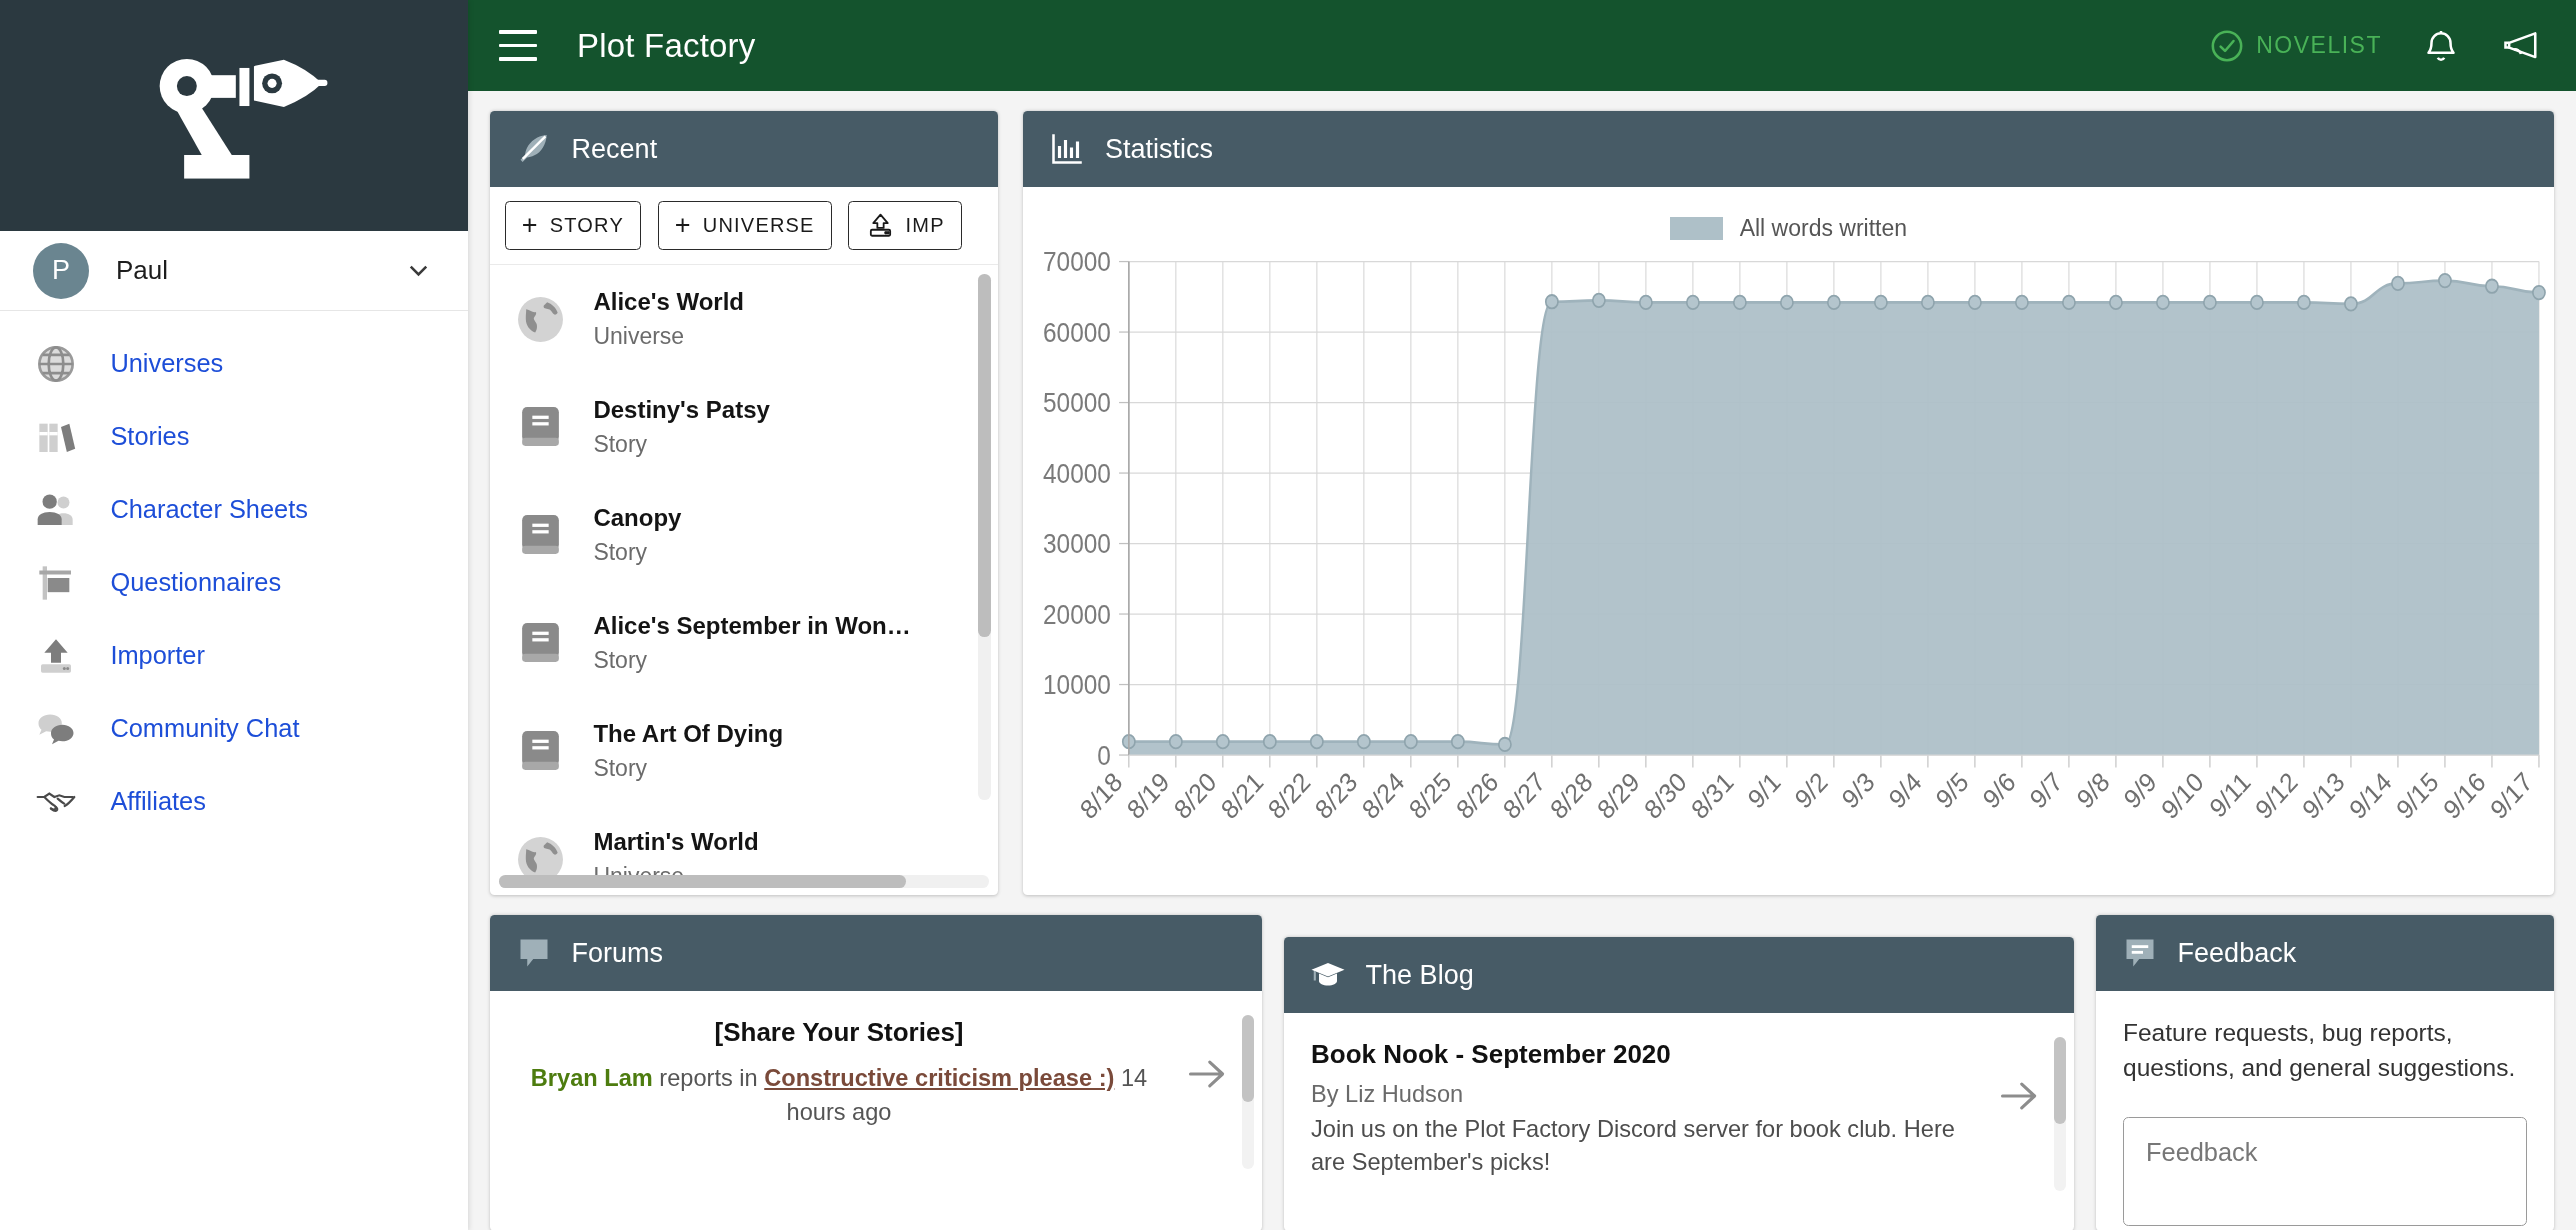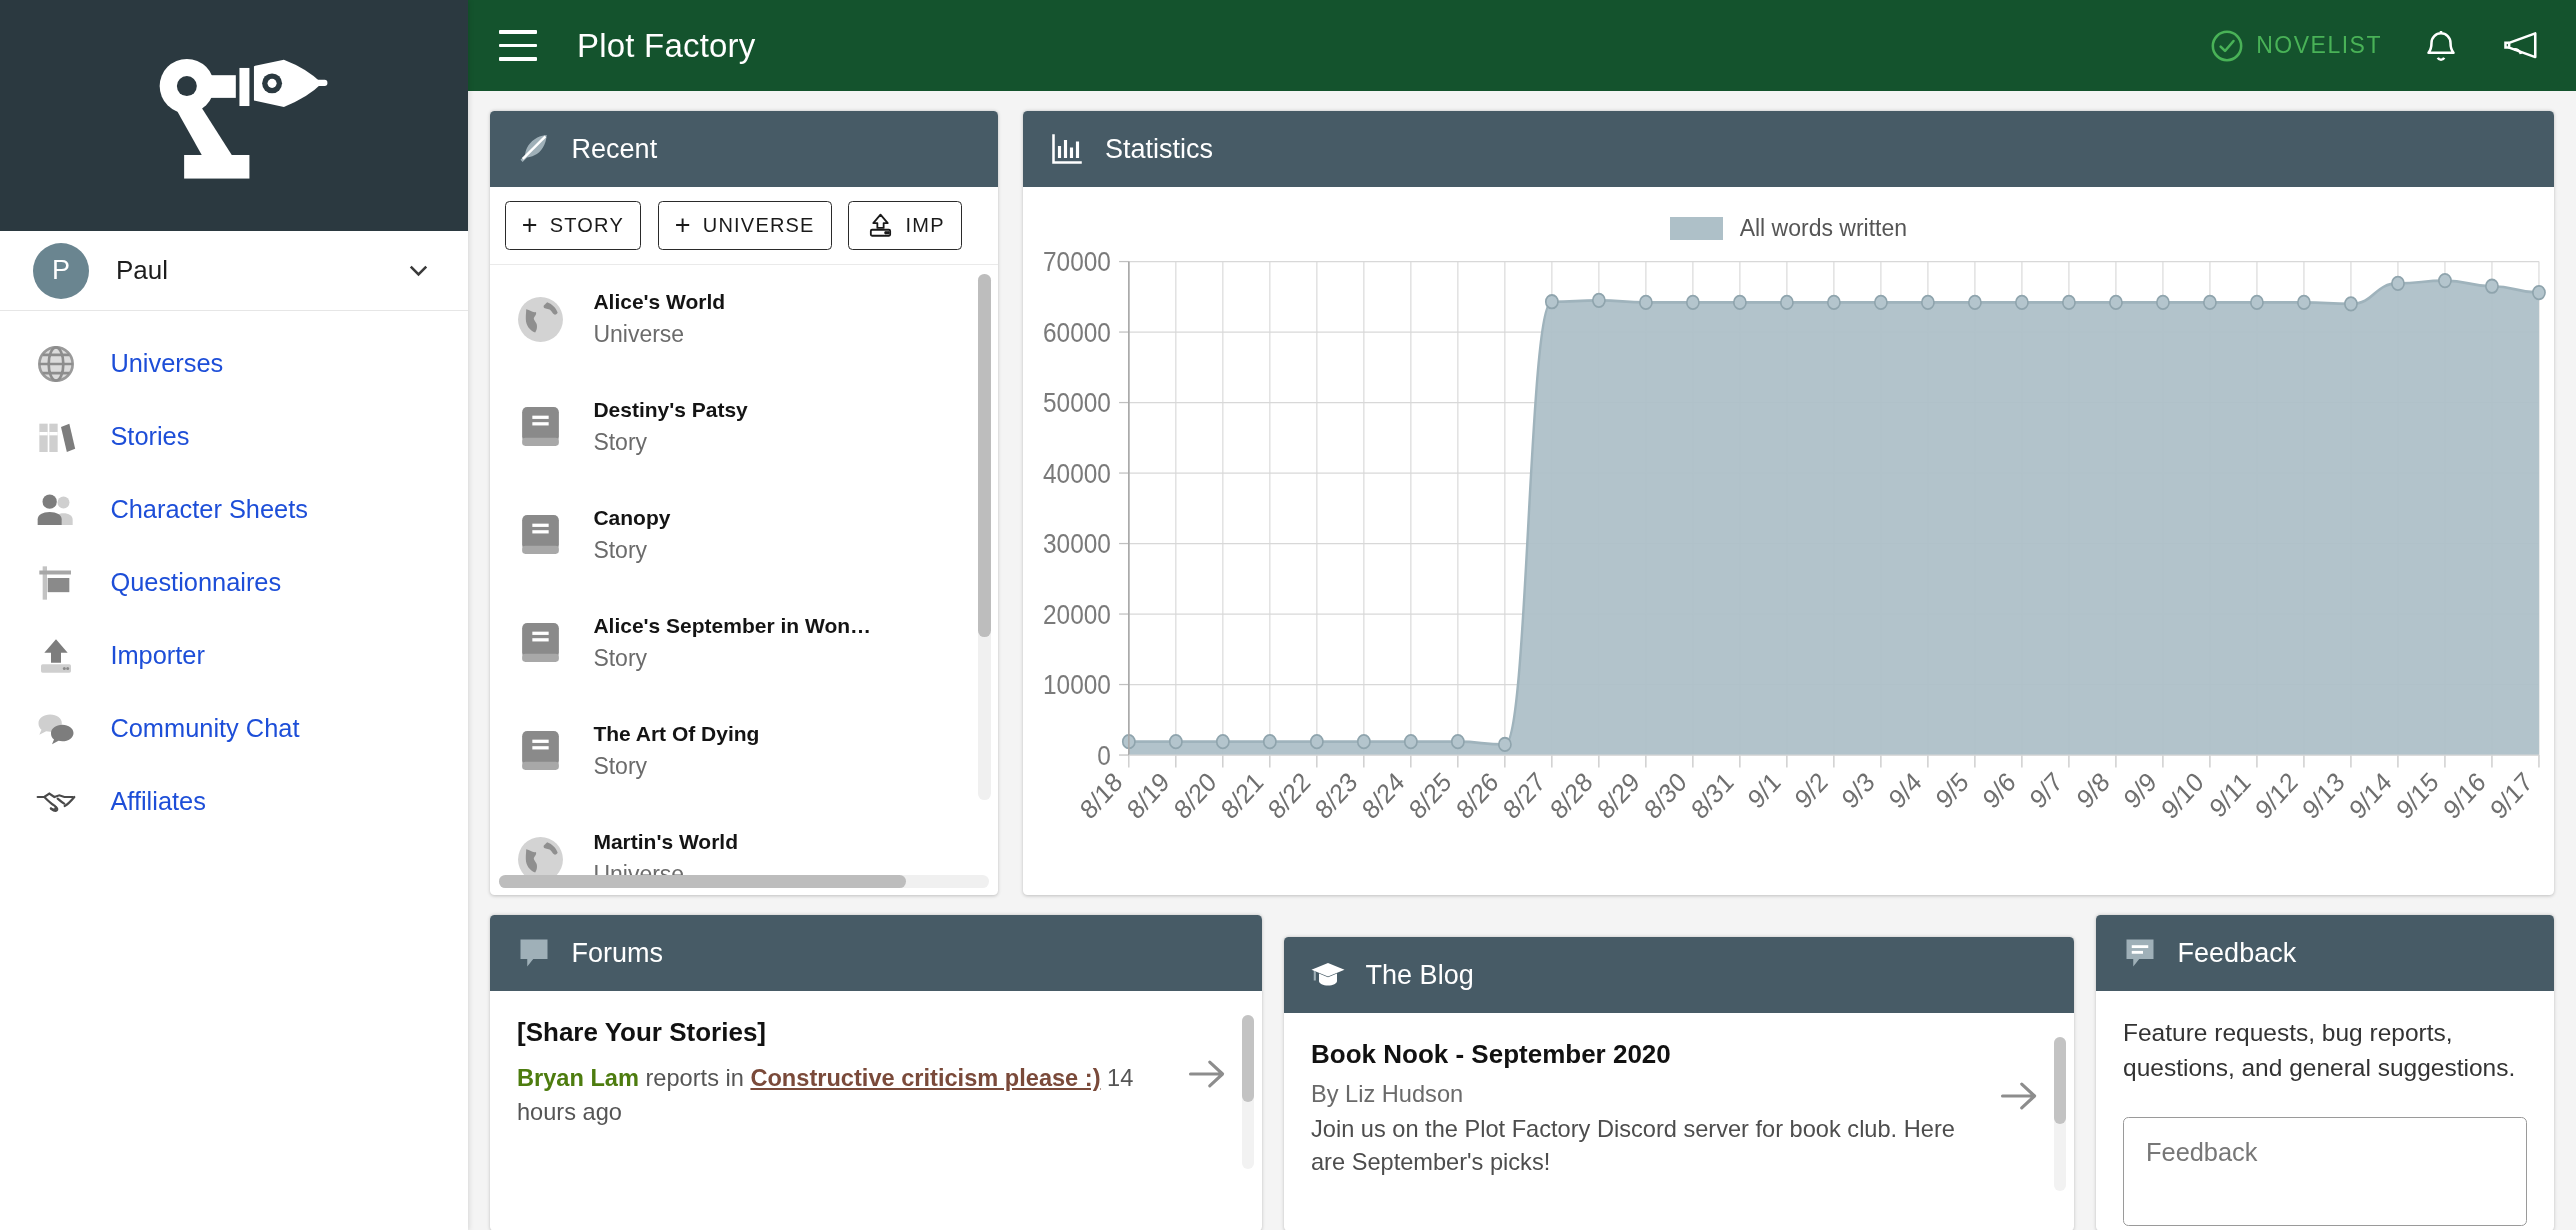--- a/index.html
+++ b/index.html
@@ -103,21 +103,21 @@
   }
   .btn-outline .plus { font-size: 27px; font-weight: 300; line-height: 1; }
   .btn-outline svg { width: 29px; height: 29px; }
 
   .recent-list { flex: 1; overflow: hidden; position: relative; }
   .recent-item { display: flex; align-items: center; height: 108px; padding: 0 25.4px; cursor: pointer; }
   .recent-thumb { width: 51px; height: 51px; flex: 0 0 51px;
     display: flex; align-items: center; justify-content: center; }
   .recent-thumb svg { width: 49px; height: 49px; }
   .recent-text { margin-left: 27px; min-width: 0; }
-  .recent-title { font-size: 21px; font-weight: bold; color: #141414;
+  .recent-title { font-size: 24px; font-weight: bold; color: #141414;
     white-space: nowrap; overflow: hidden; text-overflow: ellipsis; max-width: 318px; }
   .recent-sub { font-size: 23px; color: #6b6b6b; margin-top: 6.4px; }
 
   .vscroll { position: absolute; top: 163px; right: 7.3px; width: 12.7px;
     height: 526px; background: #f0f0f0; border-radius: 6.4px; }
   .vscroll i { position: absolute; top: 0; left: 0; width: 12.7px; height: 363px;
     background: #bdbdbd; border-radius: 6.4px; display: block; }
   .hscroll { position: absolute; bottom: 7.3px; left: 9px; width: 490px;
     height: 12.7px; background: #f0f0f0; border-radius: 6.4px; }
   .hscroll i { position: absolute; top: 0; left: 0; width: 407px; height: 12.7px;
@@ -127,21 +127,21 @@
   .card-stats { flex: 1; min-width: 0; }
   .chart-wrap { flex: 1; position: relative; padding: 23.6px 27px 9px 27px; }
   .chart-legend { display: flex; align-items: center; justify-content: center;
     gap: 16.3px; height: 36px; }
   .legend-swatch { width: 53px; height: 23.6px; background: #aec0c8; }
   .legend-label { font-size: 23px; color: #555; }
   .chart-area { position: absolute; left: 0; right: 0; top: 62px; bottom: 0; }
   .chart-area svg { width: 100%; height: 100%; display: block; }
 
   
-  .card-forums { flex: 0 0 772px; position: relative; }
+  .card-forums { flex: 0 0 772px; position: relative; text-align: center; }
   .card-blog { flex: 0 0 790px; position: relative; margin-top: 22px; }
   .card-feedback { flex: 1; position: relative; }
 
   .card-body { padding: 25.4px 27px 0 27px; flex: 1; position: relative; overflow: hidden; }
   .post-row { display: flex; align-items: flex-start; }
   .post-main { flex: 1; min-width: 0; padding-right: 18px; }
   .post-title { font-size: 26px; font-weight: bold; color: #111; line-height: 1.28; }
   .post-meta { font-size: 23.6px; color: #555; margin-top: 11px; line-height: 1.45; }
   .post-meta b { color: #4d7c0f; }
   .post-link { color: #7a4a3a; font-weight: bold; text-decoration: underline; cursor: pointer; }

